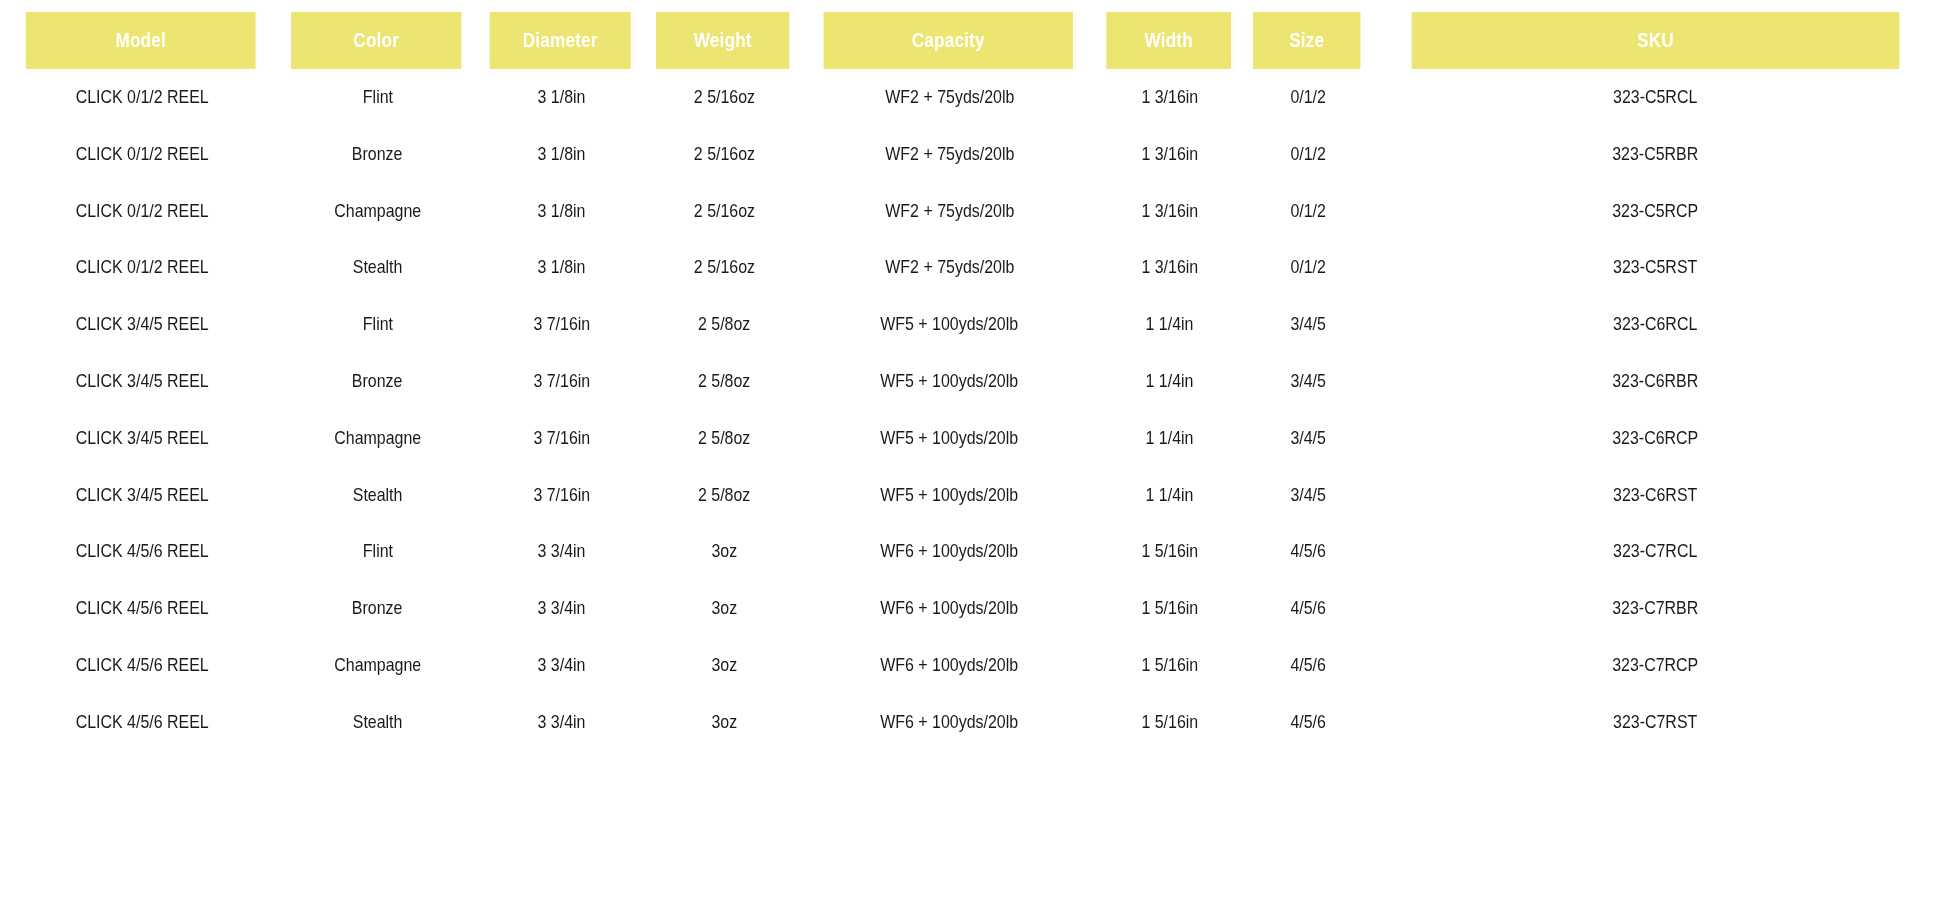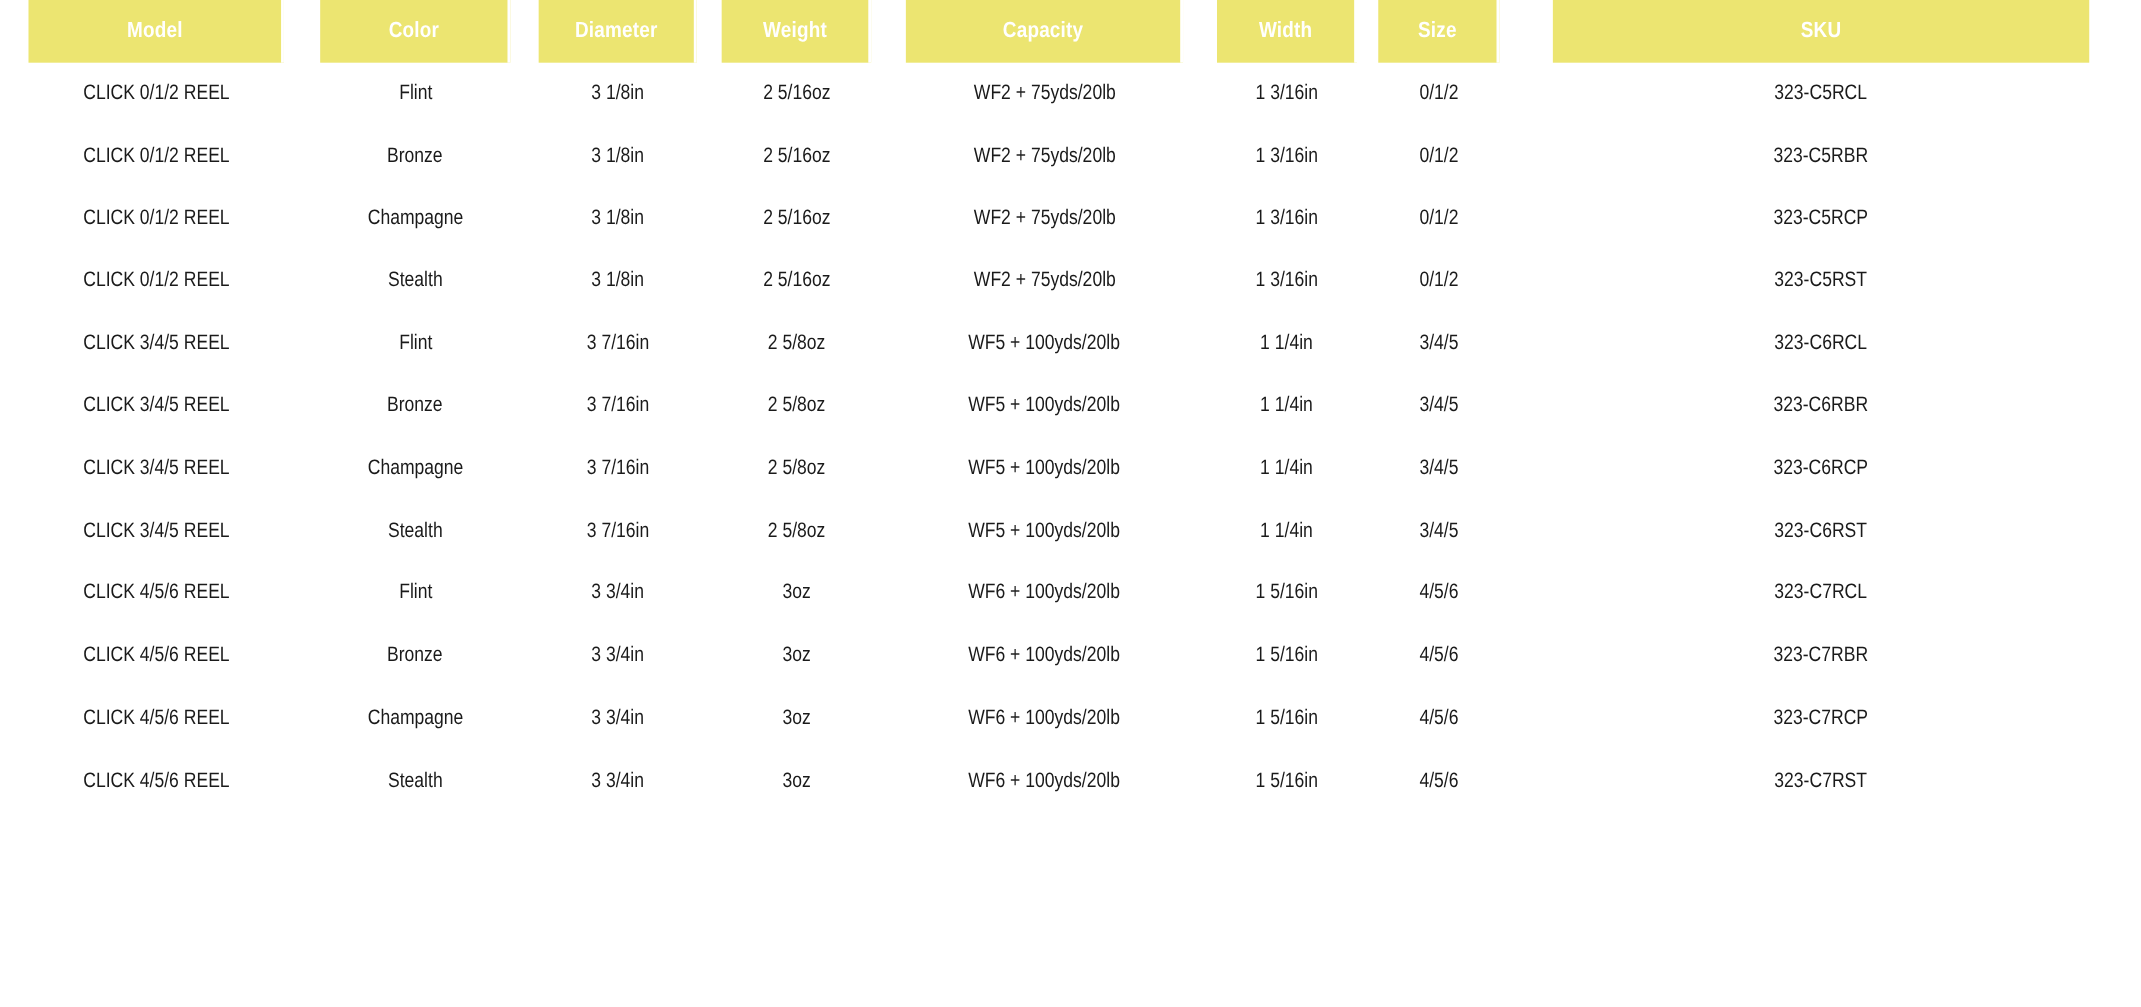--- a/index.html
+++ b/index.html
@@ -10,21 +10,21 @@
   }
   body {
     width: 1946px;
     height: 915px;
     font-family: "Liberation Sans", "DejaVu Sans", sans-serif;
     overflow: hidden;
   }
 
   .spec-table-wrap {
     width: 1946px;
-    padding-top: 0;
+    padding-top: 12px;
     box-sizing: border-box;
   }
 
   table.spec-table {
     width: 1932px;
     margin-left: 7px;
     border-collapse: separate;
     border-spacing: 0;
     table-layout: fixed;
   }

